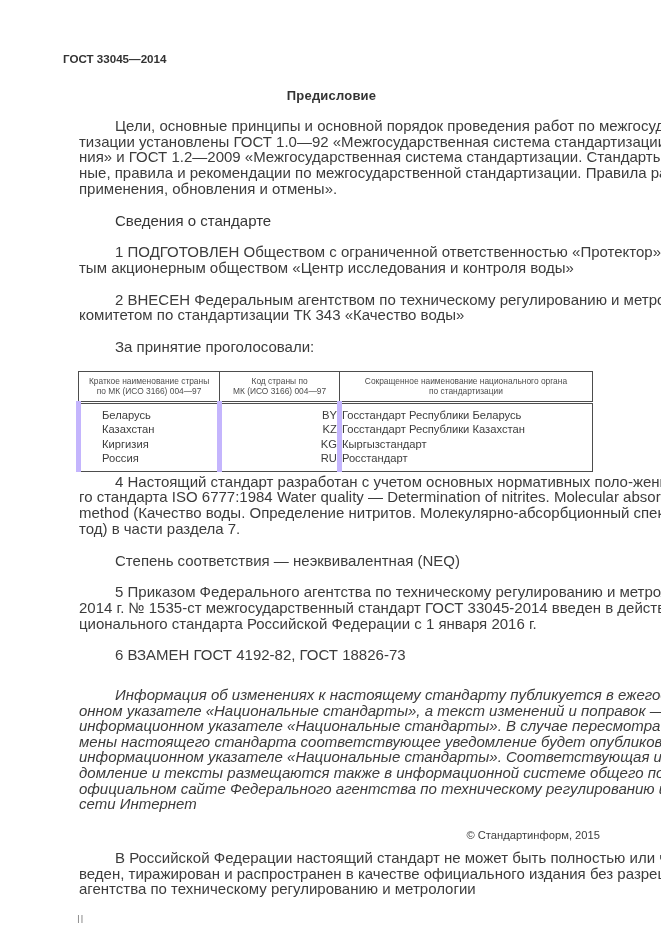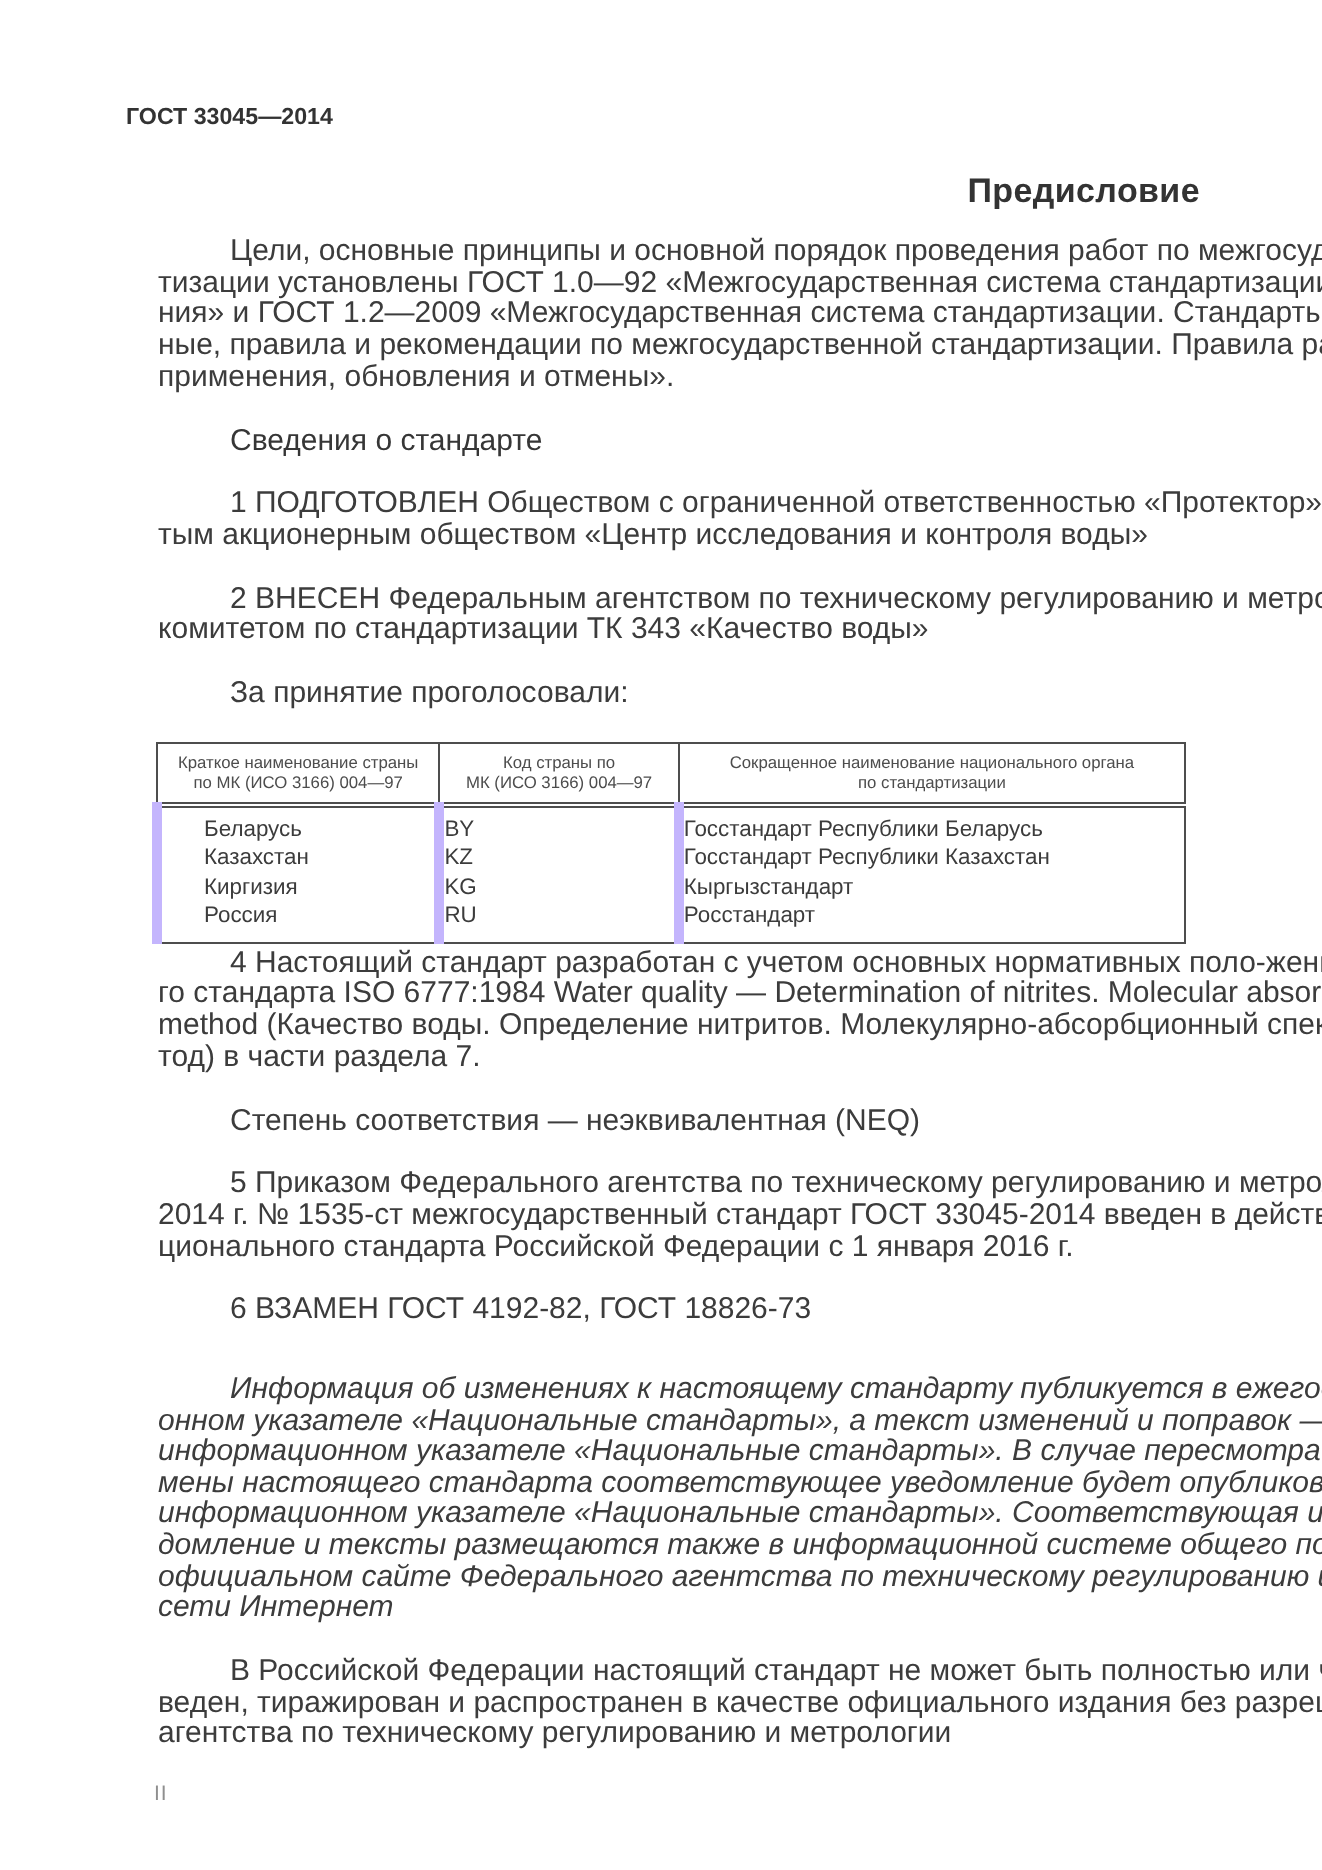--- a/index.html
+++ b/index.html
@@ -29,23 +29,23 @@
   }
   .ind { text-indent: 36px; }
   .doc-code {
     font-weight: 700;
     font-size: 11.6px;
     line-height: 14px;
     color: #333;
   }
   .title {
     margin: 22px 0 12px 0;
-    text-align: right;
+    text-align: center;
     font-weight: 700;
-    font-size: 17px;
+    font-size: 13px;
     line-height: 16px;
     letter-spacing: 0.2px;
     color: #333;
   }
   .heading { font-weight: 400; color: #363636; }
   .italic { font-style: italic; line-height: 15.6px; }
   .copyright {
     margin: 2px 0 0 0;
     text-align: right;
     font-size: 11.2px;
@@ -92,21 +92,21 @@
     line-height: 14.5px;
     padding: 0;
     color: #3c3c3c;
   }
   .vote-table tbody tr:first-child td { padding-top: 4px; }
   .vote-table tbody tr:last-child td { padding-bottom: 5px; border-bottom: 1px solid #4d4d4d; }
   .vote-table .c1 { width: 27.3%; }
   .vote-table .c2 { width: 23%; }
   .vote-table .c3 { width: 49.7%; }
   .vote-table td.c1 { padding-left: 21px; }
-  .vote-table td.c2 { text-align: left; }
+  .vote-table td.c2 { text-align: right; }
   .vote-table td.c3 { }
 </style>
 </head>
 <body>
 
 <div class="page">
   <div class="content">
 
     <div class="doc-code">ГОСТ 33045—2014</div>
 
@@ -179,20 +179,21 @@
 
     <p class="para ind italic mt24">Информация об изменениях к настоящему стандарту публикуется в ежегодном информаци-
 онном указателе «Национальные стандарты», а текст изменений и поправок — в ежемесячном
 информационном указателе «Национальные стандарты». В случае пересмотра (замены) или от-
 мены настоящего стандарта соответствующее уведомление будет опубликовано в ежемесячном
 информационном указателе «Национальные стандарты». Соответствующая информация, уве-
 домление и тексты размещаются также в информационной системе общего пользования — на
 официальном сайте Федерального агентства по техническому регулированию и метрологии в
 сети Интернет</p>
 
+    <p class="copyright">© Стандартинформ, 2015</p>
 
     <p class="para ind mt7">В Российской Федерации настоящий стандарт не может быть полностью или частично воспроиз-
 веден, тиражирован и распространен в качестве официального издания без разрешения Федерального
 агентства по техническому регулированию и метрологии</p>
 
     <div class="pagenum">II</div>
 
   </div>
 </div>
 

